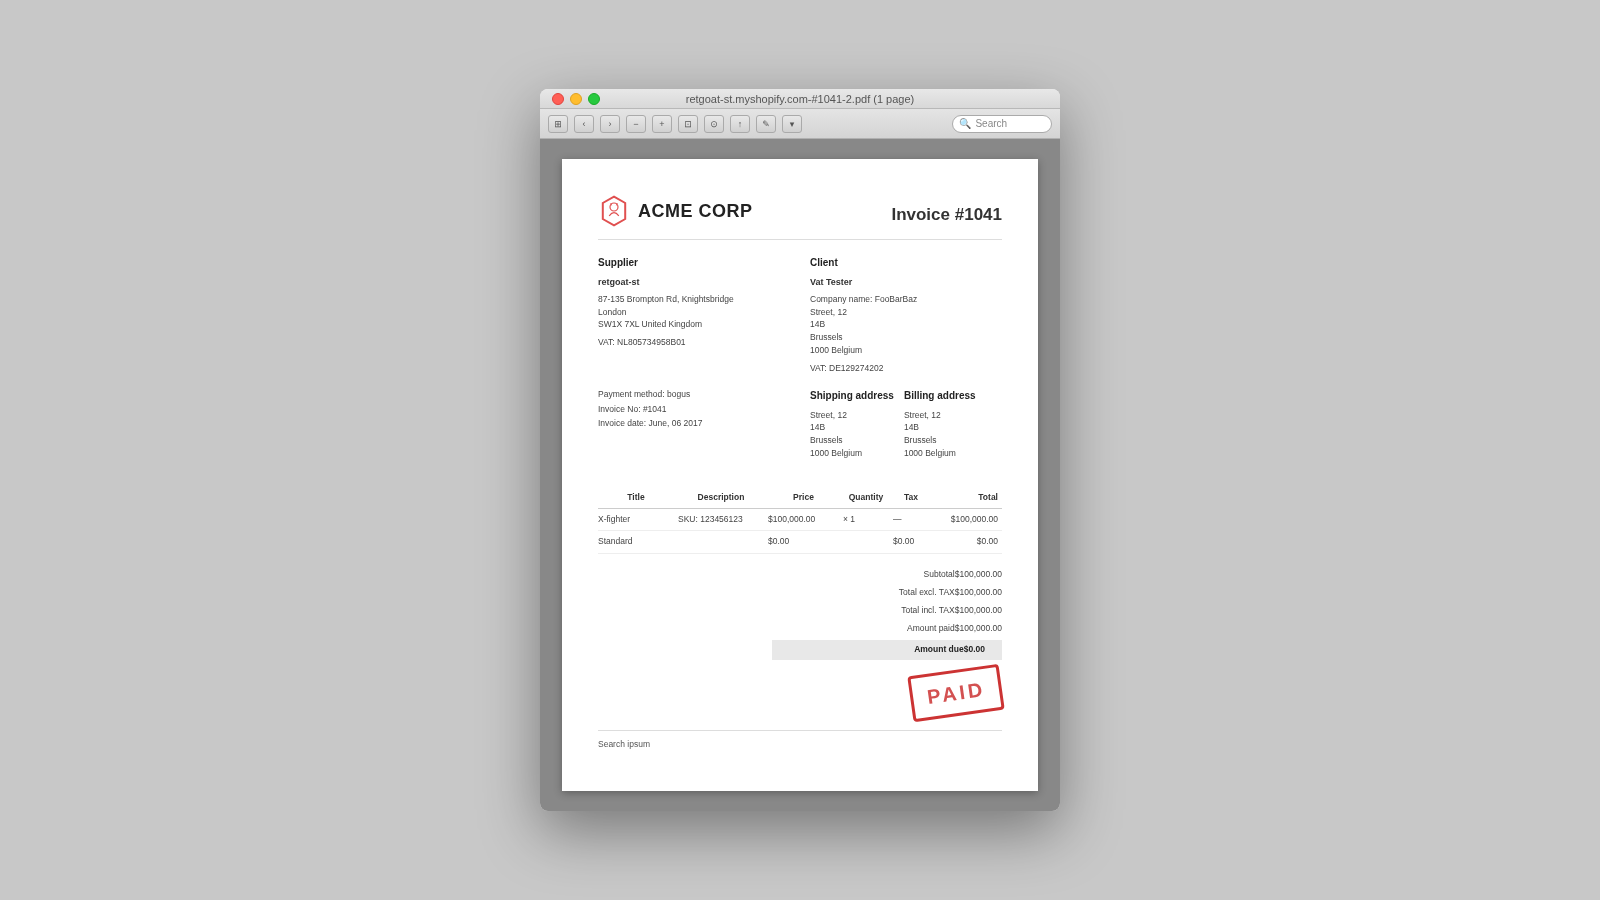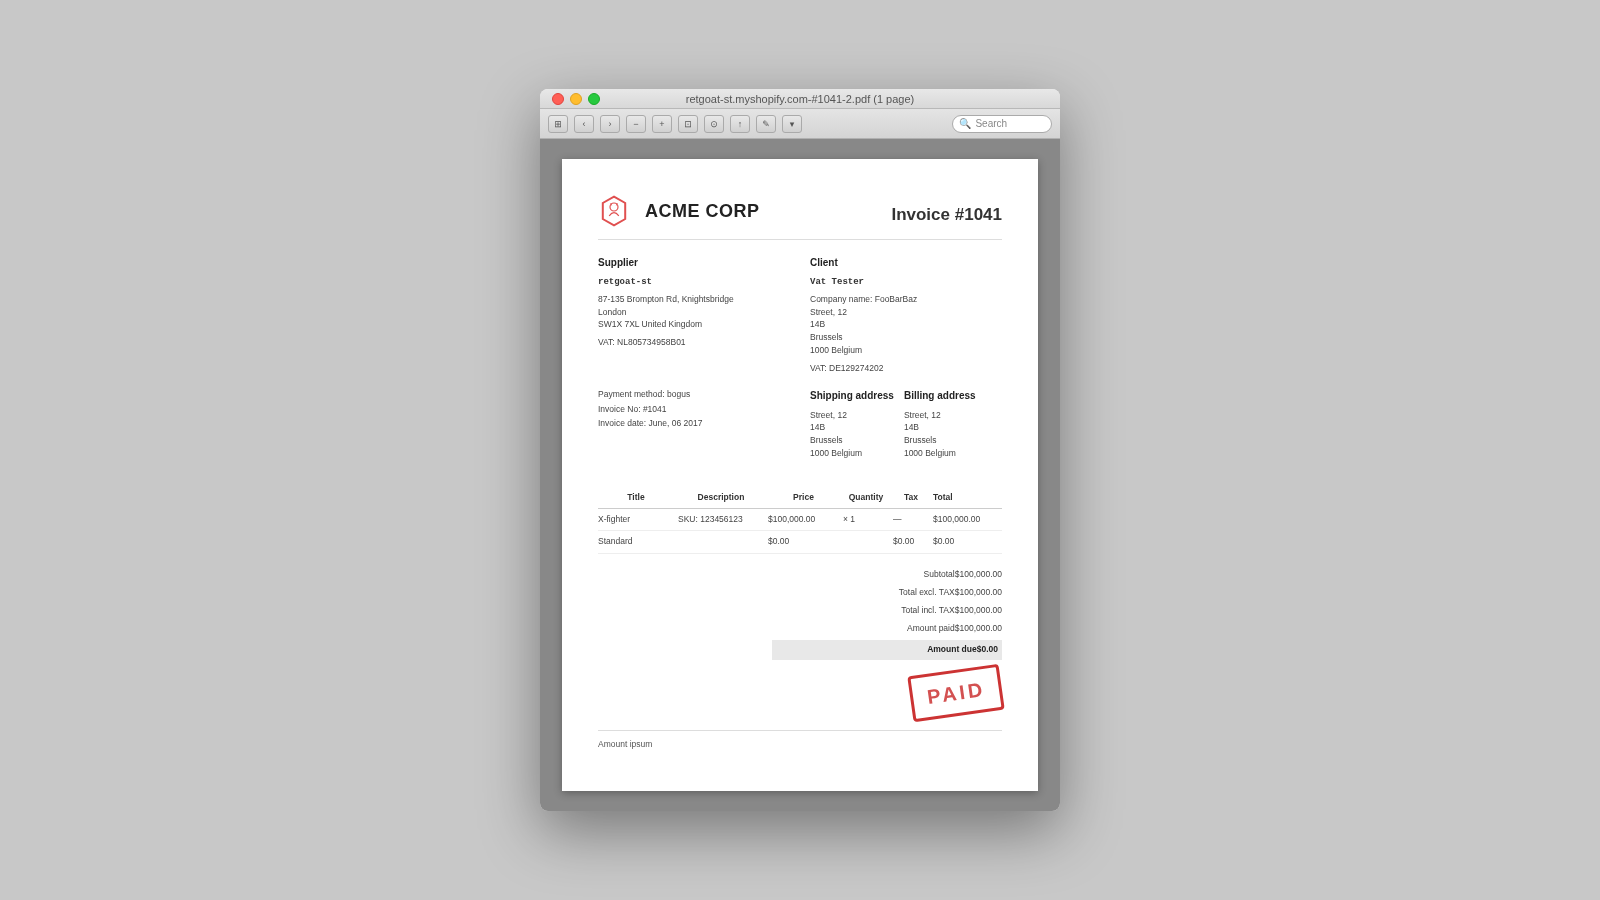--- a/index.html
+++ b/index.html
@@ -120,21 +120,21 @@
     .invoice-header {
       display: flex;
       justify-content: space-between;
       align-items: flex-start;
       margin-bottom: 12px;
     }
 
     .logo-area {
       display: flex;
       align-items: center;
-      gap: 15px;
+      gap: 8px;
     }
 
     .logo-icon {
       width: 32px;
       height: 32px;
     }
 
     .company-name {
       font-size: 18px;
       font-weight: bold;
@@ -170,21 +170,20 @@
       font-size: 10px;
       font-weight: bold;
       color: #222;
       margin-bottom: 6px;
     }
 
     .supplier-name {
       font-weight: bold;
       font-size: 9px;
       margin-bottom: 4px;
-      font-family: Liberation Mono, monospace;
     }
 
     .address-text {
       font-size: 8.5px;
       color: #444;
       line-height: 1.5;
     }
 
     .vat-text {
       font-size: 8.5px;
@@ -208,21 +207,21 @@
     .invoice-table th {
       font-size: 8.5px;
       font-weight: 600;
       color: #333;
       border-bottom: 1px solid #ccc;
       padding: 4px 4px 4px 0;
       text-align: center;
     }
 
     .invoice-table th.right, .invoice-table td.right {
-      text-align: left;
+      text-align: right;
     }
 
     .invoice-table td {
       font-size: 8.5px;
       color: #444;
       padding: 5px 4px 5px 0;
       vertical-align: top;
       border-bottom: 1px solid #eee;
     }
 
@@ -241,21 +240,21 @@
       justify-content: flex-end;
       font-size: 8.5px;
       color: #444;
       padding: 3px 0;
     }
 
     .totals-row.amount-due {
       background: #e8e8e8;
       font-weight: bold;
       color: #222;
-      padding: 4px 4px;
+      padding: 4px 17px;
       margin-top: 2px;
     }
 
     
     .paid-area {
       display: flex;
       justify-content: flex-end;
       margin-top: 10px;
       margin-bottom: 14px;
     }
@@ -450,17 +449,17 @@
         </div>
       </div>
 
       <div class="paid-area">
         <div class="paid-stamp">
           <span class="paid-text">PAID</span>
         </div>
       </div>
 
       <hr class="footer-divider">
-      <div class="footer-text">Amount ipsum</div>
+      <div class="footer-text">Search ipsum</div>
 
     </div>
   </div>
 </div>
 
 </body></html>

